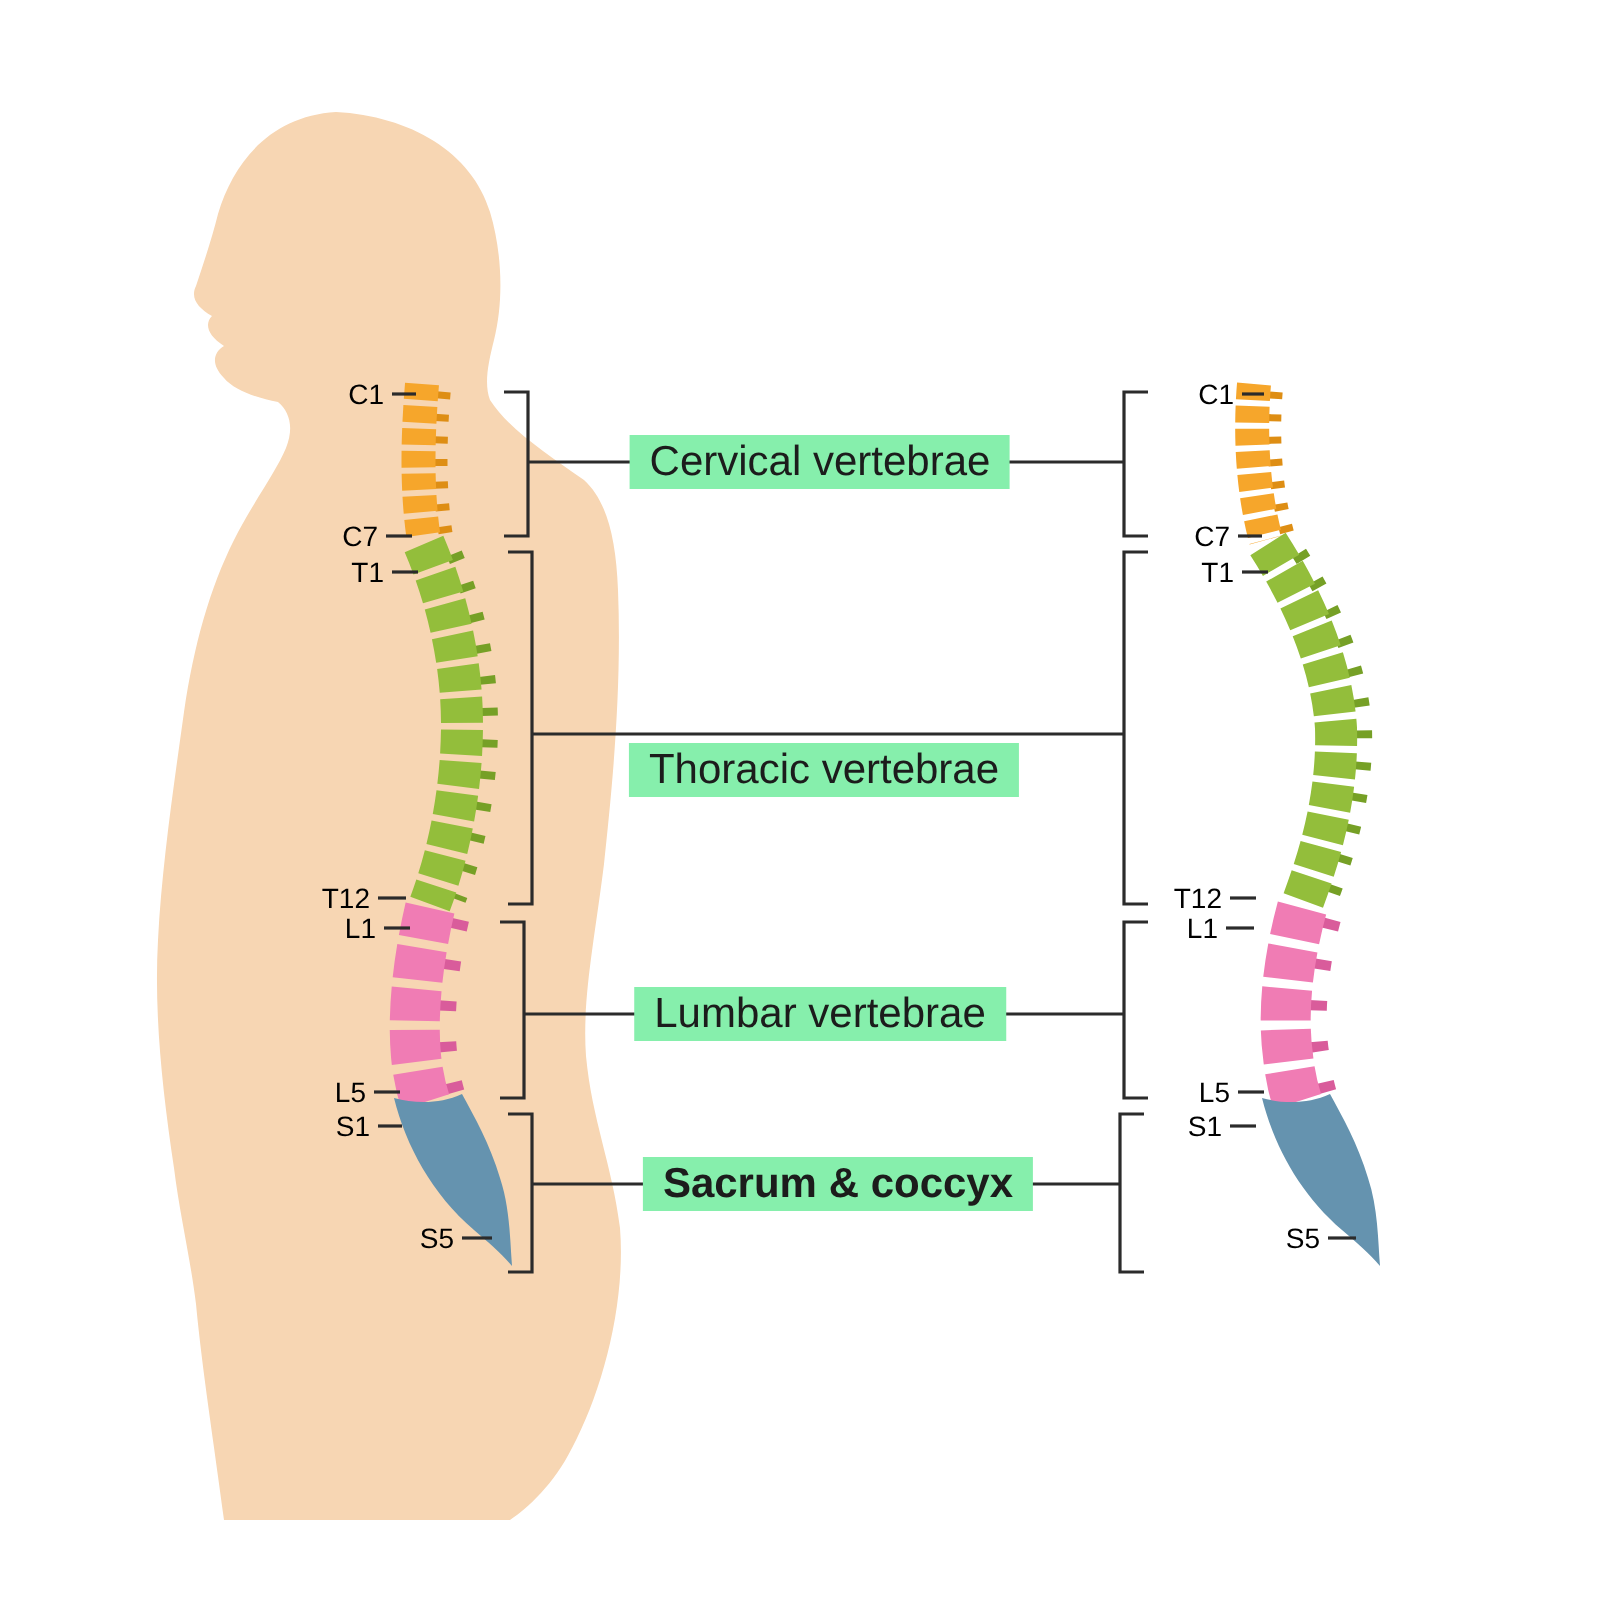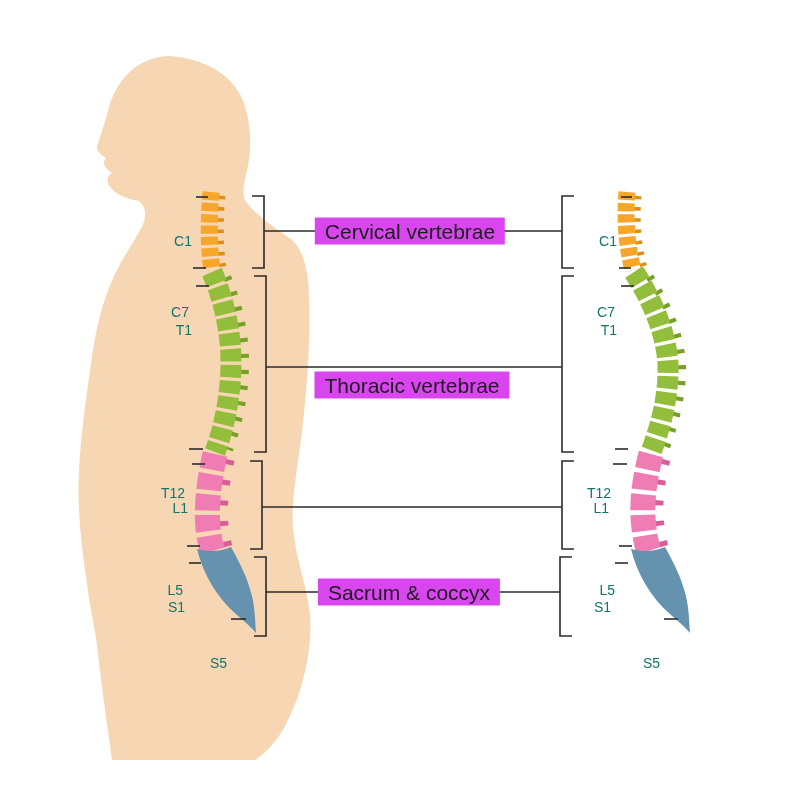--- a/index.html
+++ b/index.html
@@ -16,31 +16,30 @@
     overflow: hidden;
   }
   .stage svg {
     position: absolute;
     left: 0; top: 0;
   }
   .vlabel {
     position: absolute;
     transform: translate(-100%, -50%);
     font-size: 14px;
-    color: #0f766e;
+    color: #000000;
     white-space: nowrap;
     line-height: 1;
-    margin-top: 44px;
   }
   .slabel {
     position: absolute;
     transform: translate(-50%, -50%);
     font-size: 21px;
     color: #1c1c1c;
-    background: #d946ef;
+    background: #86efac;
     padding: 3px 10px;
     white-space: nowrap;
     line-height: 1;
   }
 </style>
 </head>
 <body>
 
 <div class="stage">
 
@@ -156,15 +155,16 @@
   <div class="vlabel" style="left:615px; top:268px;">C7</div>
   <div class="vlabel" style="left:617px; top:286px;">T1</div>
   <div class="vlabel" style="left:611px; top:449px;">T12</div>
   <div class="vlabel" style="left:609px; top:464px;">L1</div>
   <div class="vlabel" style="left:615px; top:546px;">L5</div>
   <div class="vlabel" style="left:611px; top:563px;">S1</div>
   <div class="vlabel" style="left:660px; top:619px;">S5</div>
 
   <div class="slabel" style="left:410px; top:231px;">Cervical vertebrae</div>
   <div class="slabel" style="left:412px; top:385px;">Thoracic vertebrae</div>
-  <div class="slabel" style="left:409px; top:592px;">Sacrum &amp; coccyx</div>
+  <div class="slabel" style="left:410px; top:507px;">Lumbar vertebrae</div>
+  <div class="slabel" style="left:419px; top:592px;font-weight:bold;">Sacrum &amp; coccyx</div>
 
 </div>
 
 </body></html>

